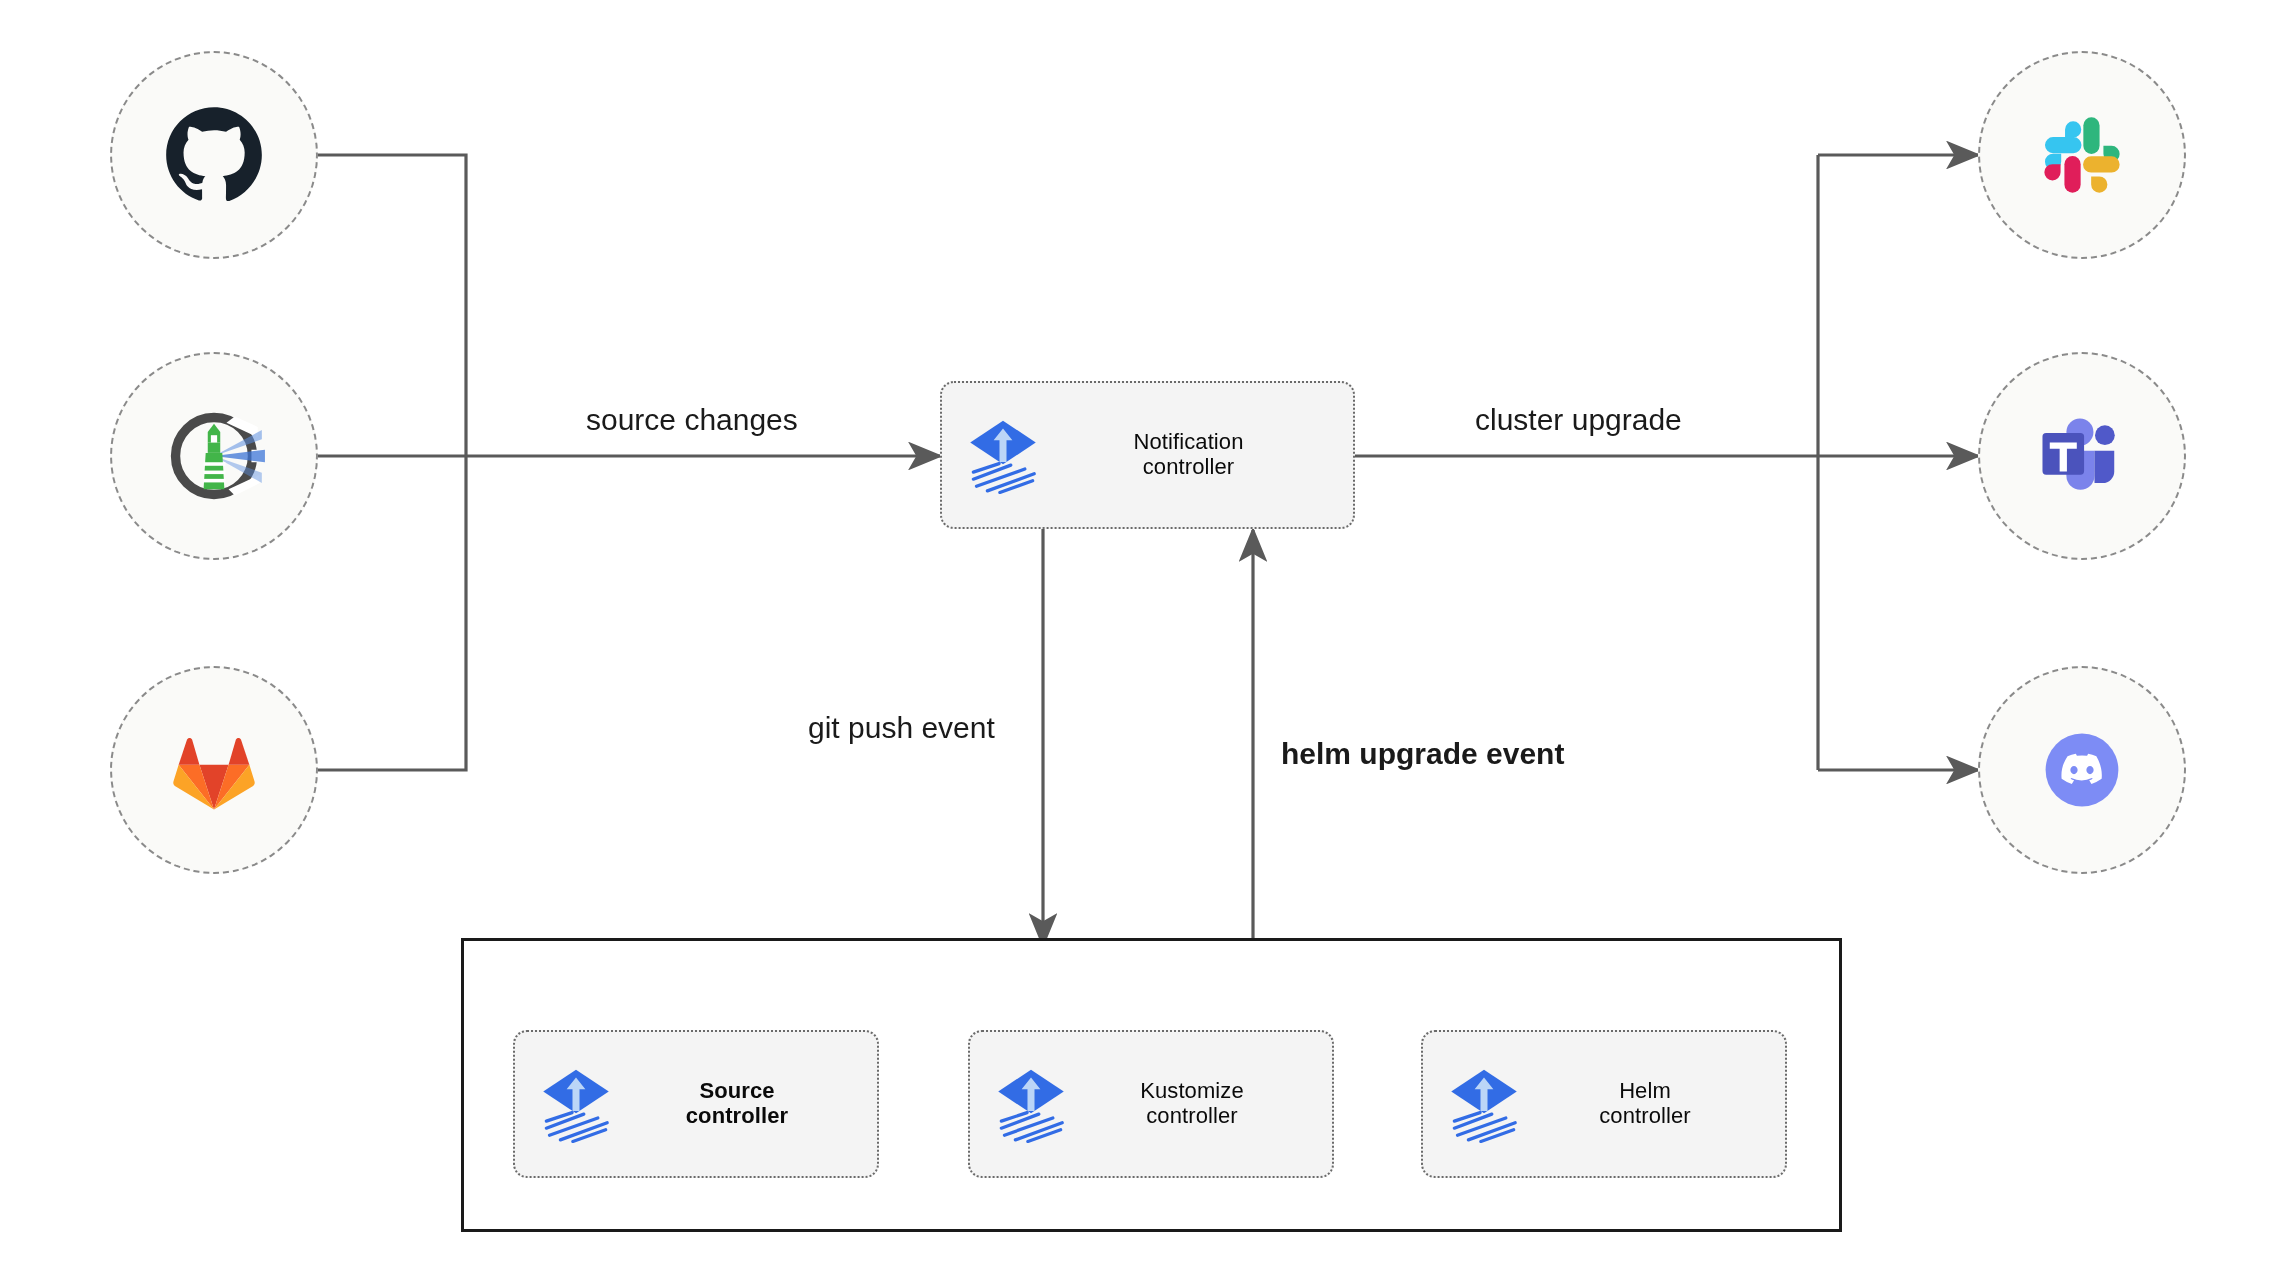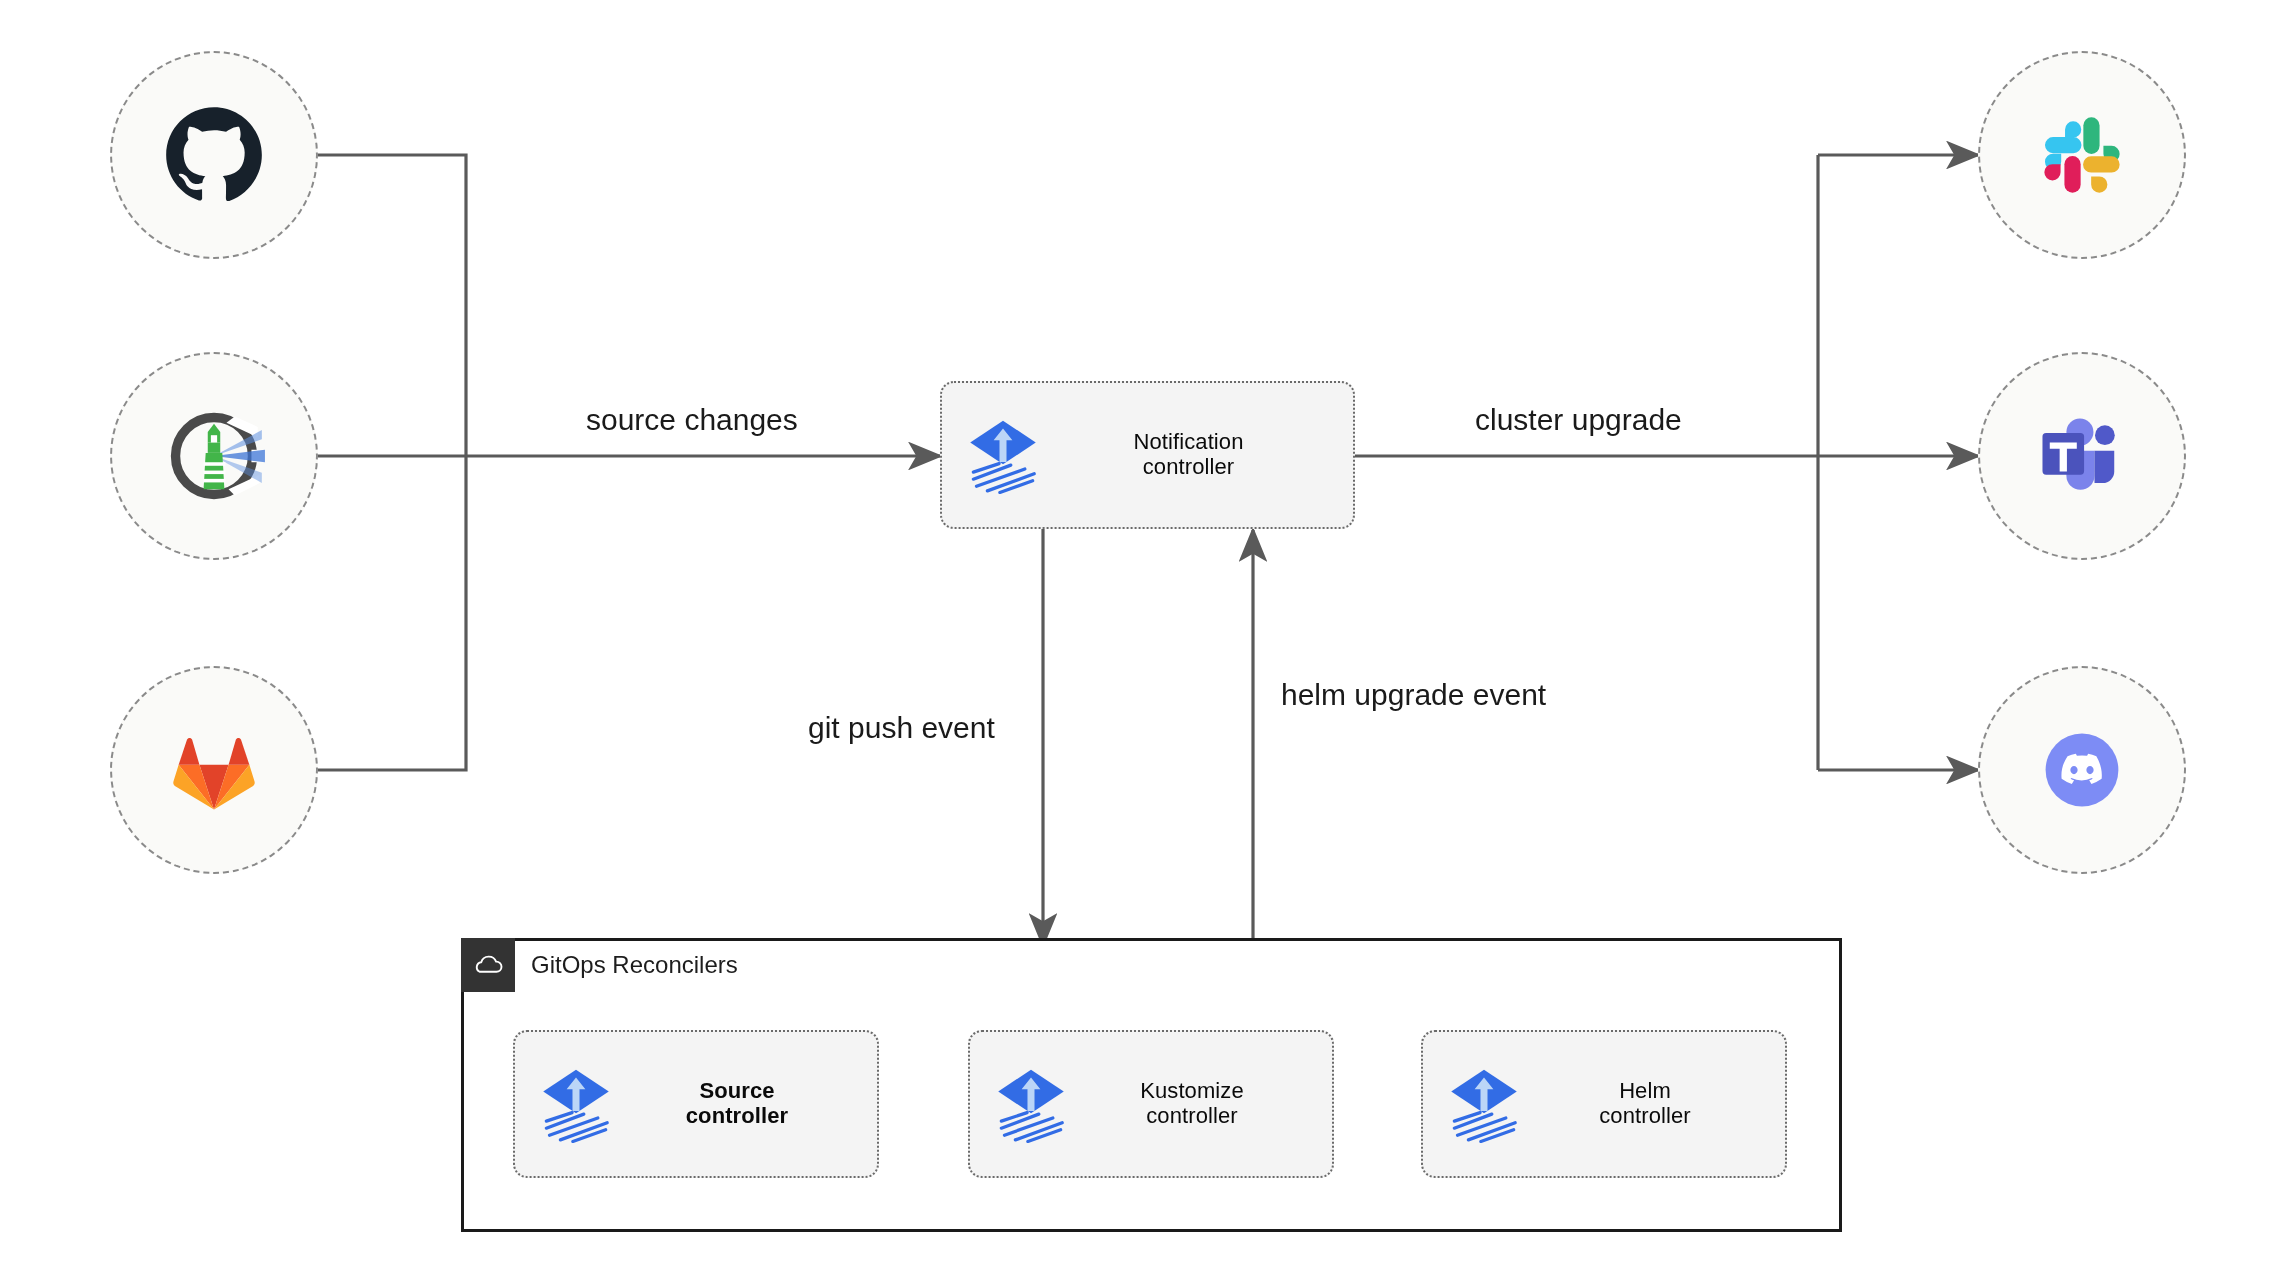--- a/index.html
+++ b/index.html
@@ -248,28 +248,20 @@
         <path d="M16 90 L78 68"></path>
         <path d="M30 96 L90 74"></path>
         <path d="M46 98 L88 83"></path>
       </g>
     </svg>
     <div class="ctrl-label">Notification
 controller</div>
   </div>
 
   <div id="group-box"></div>
-  <div id="group-header">
-    <div id="group-icon-tile">
-      <svg viewBox="0 0 64 40">
-        <path fill="none" stroke="#ffffff" stroke-width="3.4" stroke-linejoin="round" d="M17 32h30a9 9 0 0 0 0-18 11 11 0 0 0-.6 0A14 14 0 0 0 20 15a9 9 0 0 0-3 17z"></path>
-      </svg>
-    </div>
-    <div id="group-title">GitOps Reconcilers</div>
-  </div>
 
   <div class="ctrl-box" style="left:513px; top:1030px; width:366px; height:148px;font-weight:bold;">
     <svg class="flux-mark" viewBox="0 0 100 100">
       <path fill="#326CE5" d="M50 6 L92 34 L50 62 L8 34 Z"></path>
       <path fill="#BBD5F7" d="M50 16 L62 31 L54.5 31 L54.5 59 L45.5 59 L45.5 31 L38 31 Z"></path>
       <g stroke="#326CE5" stroke-width="4.2" fill="none" stroke-linecap="round">
         <path d="M12 72 L45 61"></path>
         <path d="M12 81 L60 63"></path>
         <path d="M16 90 L78 68"></path>
         <path d="M30 96 L90 74"></path>
@@ -311,15 +303,15 @@
     <div class="ctrl-label">Helm
 controller</div>
   </div>
 
   <div class="edge-label" style="left:578px; top:402px;">source changes</div>
 
   <div class="edge-label" style="left:1467px; top:402px;">cluster upgrade</div>
 
   <div class="edge-label" style="left:800px; top:699px;margin-top:11px;">git push event</div>
 
-  <div class="edge-label" style="left:1273px; top:677px;">helm upgrade event</div>
+  <div class="edge-label" style="left:1273px; top:736px;font-weight:bold;">helm upgrade event</div>
 
 </div>
 
 </body></html>

